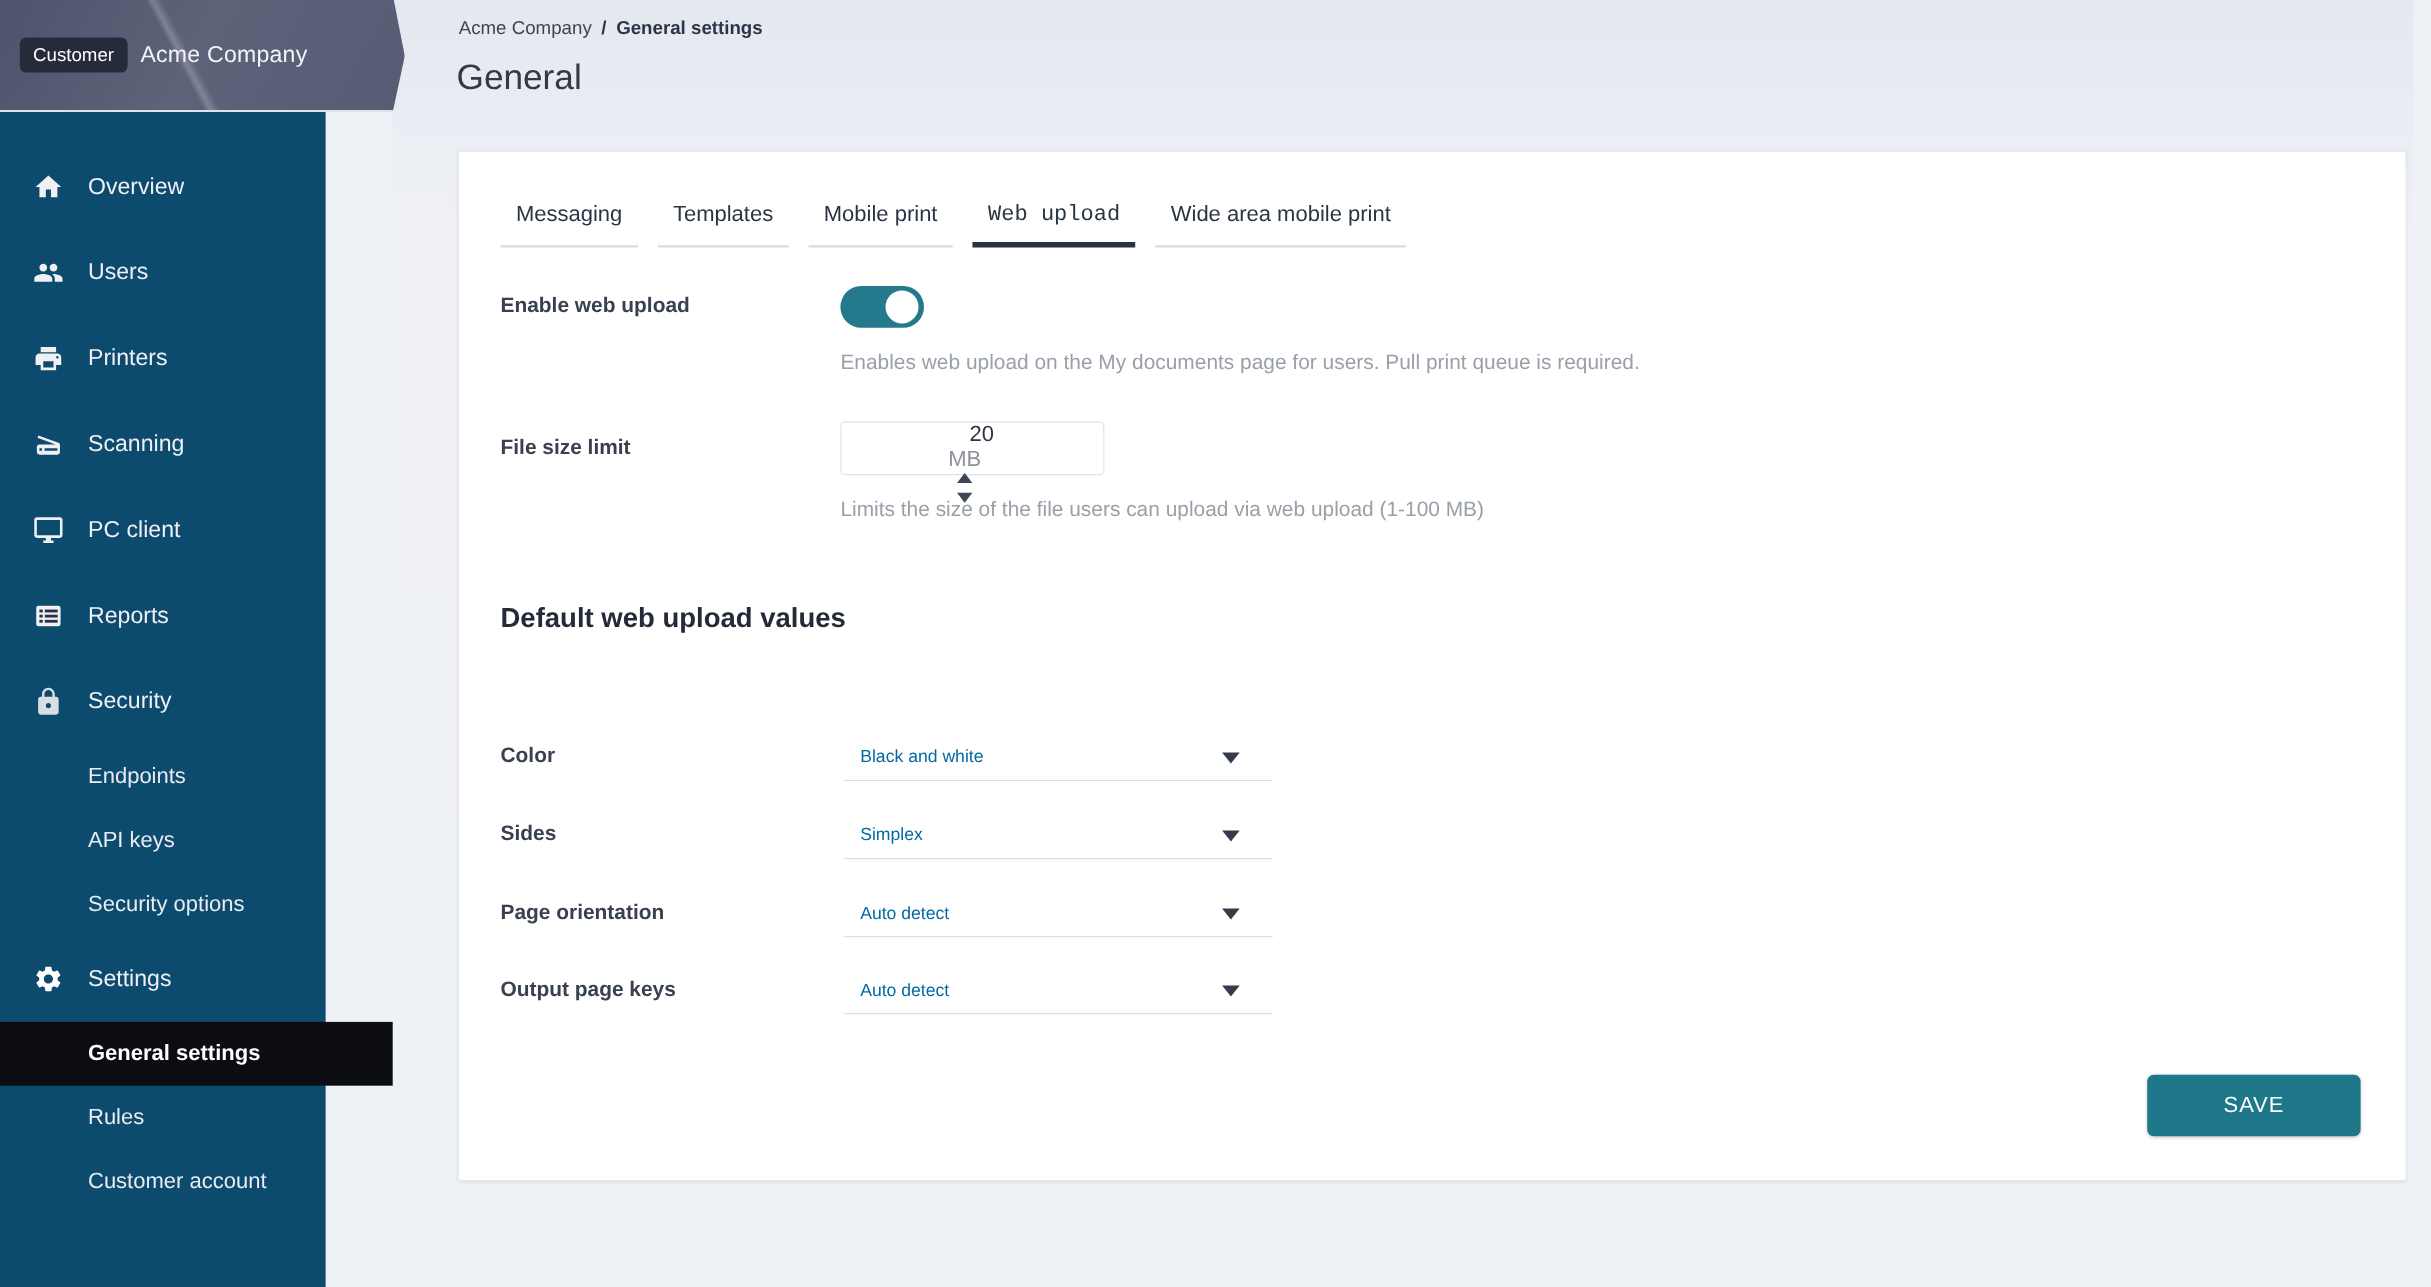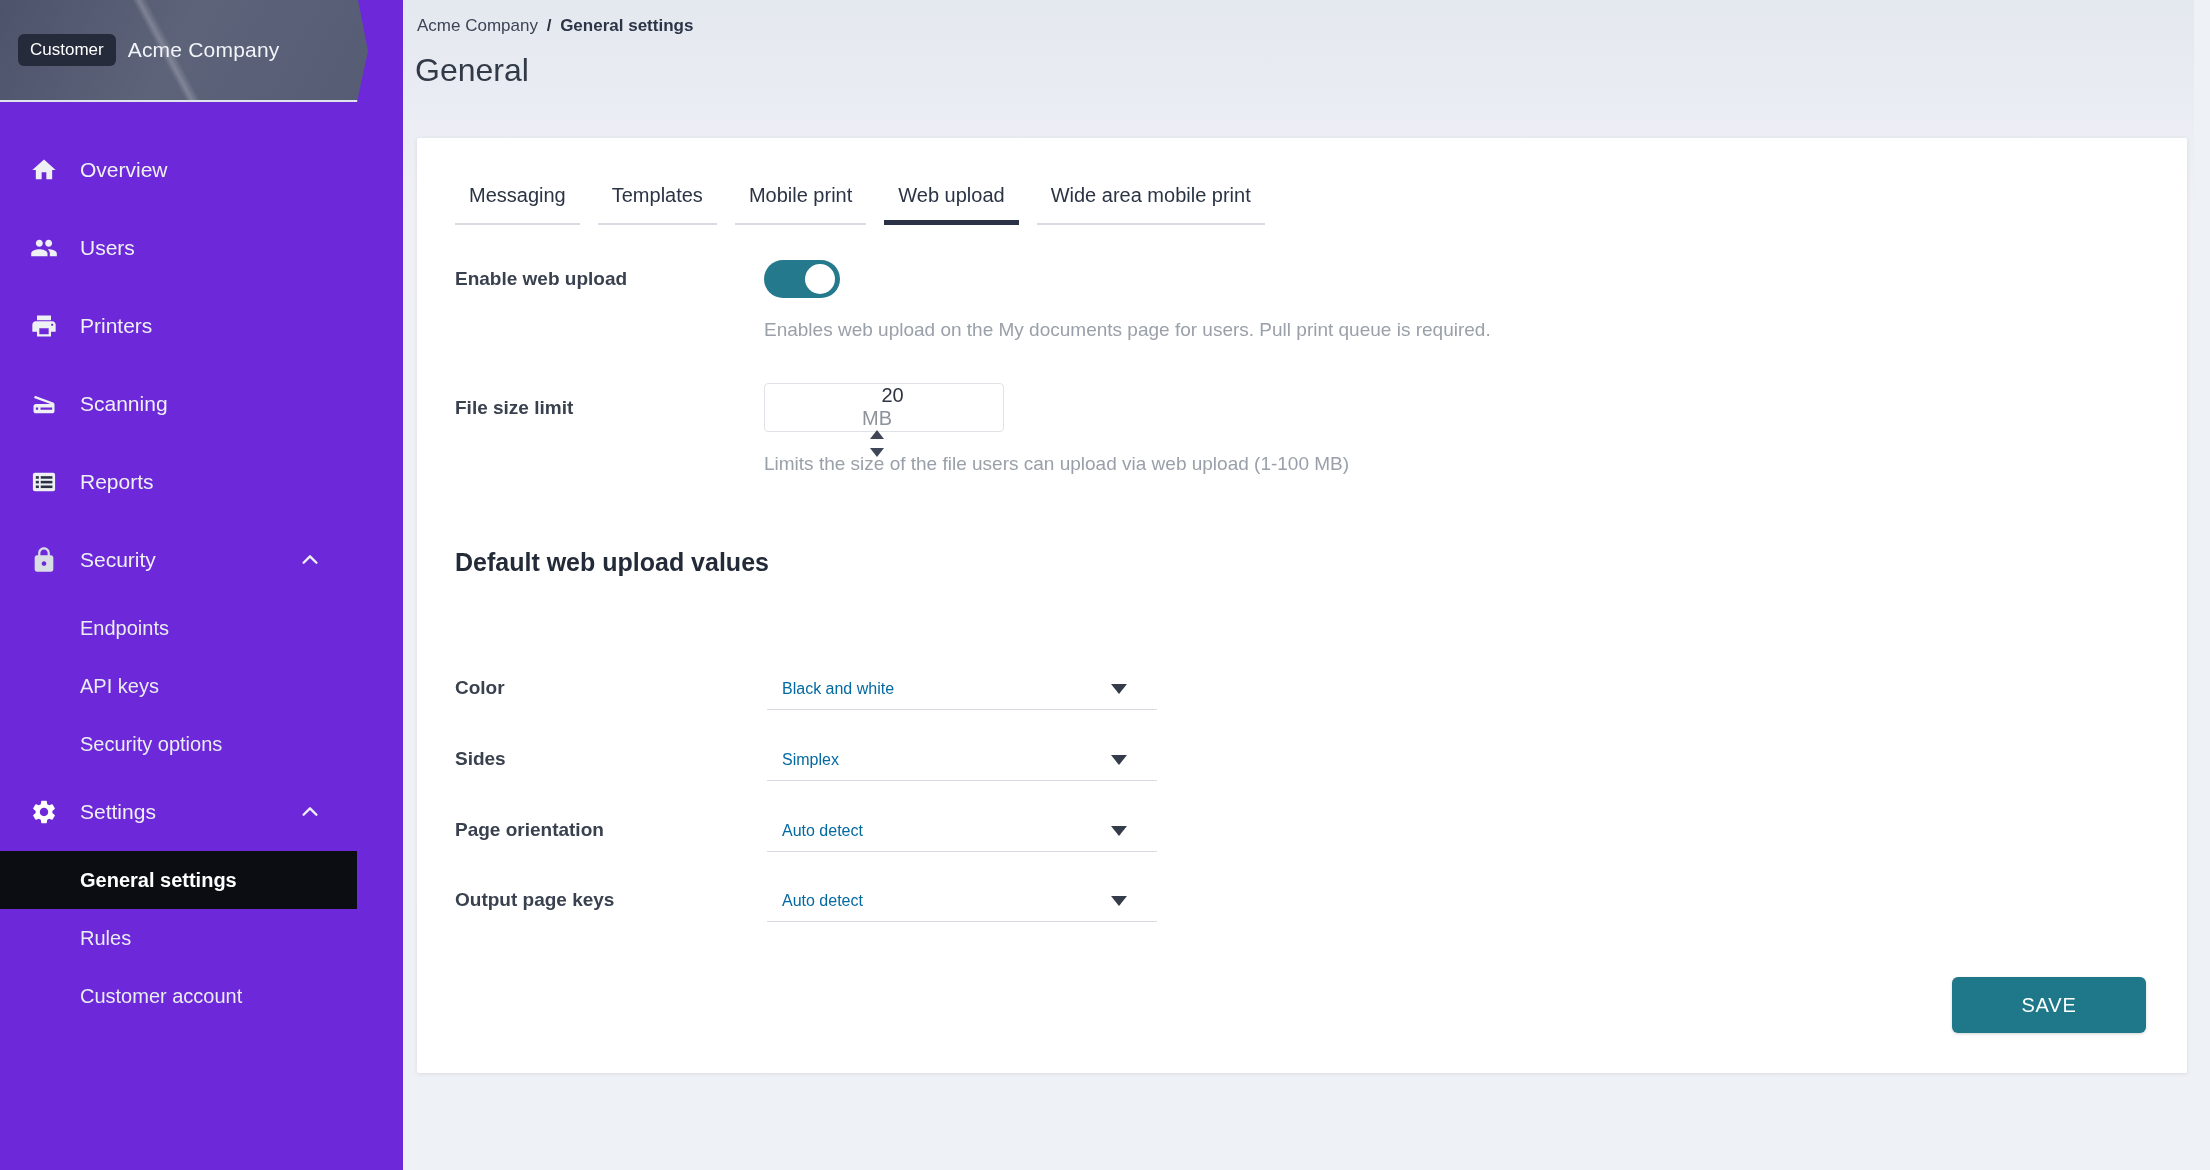--- a/index.html
+++ b/index.html
@@ -5,22 +5,22 @@
   * { margin:0; padding:0; box-sizing:border-box; }
   html,body { width:2210px; height:1170px; overflow:hidden; }
   body {
     font-family:"Liberation Sans", sans-serif;
     background:#eef1f5;
     position:relative;
   }
 
   
   .sidebar {
-    position:absolute; left:0; top:0; width:403px; height:1170px;
-    background:#6d28d9; z-index:2;
+    position:absolute; left:0; top:0; width:296px; height:1170px;
+    background:#0c4a6e; z-index:2;
   }
   .banner {
     position:absolute; left:0; top:0; width:368px; height:102px;
     background:
       linear-gradient(62deg, rgba(255,255,255,0) 44%, rgba(255,255,255,.22) 45.5%, rgba(255,255,255,0) 47.5%),
       linear-gradient(118deg, #4d536a 0%, #5d6379 48%, #555c74 100%);
     clip-path:polygon(0 0, 358px 0, 368px 51px, 357px 102px, 0 102px);
     border-bottom:2px solid #dfe3ec;
     display:flex; align-items:center; padding-left:18px; z-index:3;
   }
@@ -61,21 +61,21 @@
     position:absolute; left:60px; top:138px; width:1770px; height:935px;
     background:#fff; box-shadow:0 1px 4px rgba(40,50,70,.10); border-radius:2px;
   }
 
   
   .tabs { position:absolute; left:38px; top:32px; display:flex; }
   .tab {
     font-size:20px; color:#2b3444; padding:14px 14px 16px 14px; margin-right:18px;
     border-bottom:2px solid #d8dbe1; cursor:pointer; white-space:nowrap;
   }
-  .tab.active { border-bottom:5px solid #2b3245; padding-bottom:13px; }
+  .tab.active { border-bottom:5px solid #2b3245; padding-bottom:13px;font-family:Liberation Mono, monospace; }
 
   .flabel { position:absolute; left:38px; font-size:19px; font-weight:700; color:#39414f; }
 
   
   .toggle {
     position:absolute; left:347px; top:122px; width:76px; height:38px;
     background:#24798c; border-radius:19px; cursor:pointer;
   }
   .toggle .knob {
     position:absolute; right:5px; top:4px; width:30px; height:30px;
@@ -152,20 +152,28 @@
 
     <div class="nav-item">
       <span class="ico">
         <svg viewBox="0 0 24 24" fill="#eef0f4">
             <path d="M19.8 10.7 4.2 5l-.7 1.9L17.6 12H5c-1.1 0-2 .9-2 2v4c0 1.1.9 2 2 2h14c1.1 0 2-.9 2-2v-5.5c0-.8-.5-1.6-1.2-1.8zM7 17H5v-2h2v2zm12 0H9v-2h10v2z"></path>
           </svg>
       </span>
       <span>Scanning</span>
     </div>
 
+    <div class="nav-item">
+      <span class="ico">
+        <svg viewBox="0 0 24 24" fill="#eef0f4">
+            <path d="M21 2H3c-1.1 0-2 .9-2 2v12c0 1.1.9 2 2 2h7v2H8v2h8v-2h-2v-2h7c1.1 0 2-.9 2-2V4c0-1.1-.9-2-2-2zm0 14H3V4h18v12z"></path>
+          </svg>
+      </span>
+      <span>PC client</span>
+    </div>
 
     <div class="nav-item">
       <span class="ico">
         <svg viewBox="0 0 24 24">
             <rect x="2.5" y="4" width="19" height="16" rx="1.8" fill="#eef0f4"></rect>
             <g fill="#2b3143">
               <rect x="5" y="7" width="2.6" height="2.2"></rect>
               <rect x="9.2" y="7" width="10" height="2.2"></rect>
               <rect x="5" y="11" width="2.6" height="2.2"></rect>
               <rect x="9.2" y="11" width="10" height="2.2"></rect>

